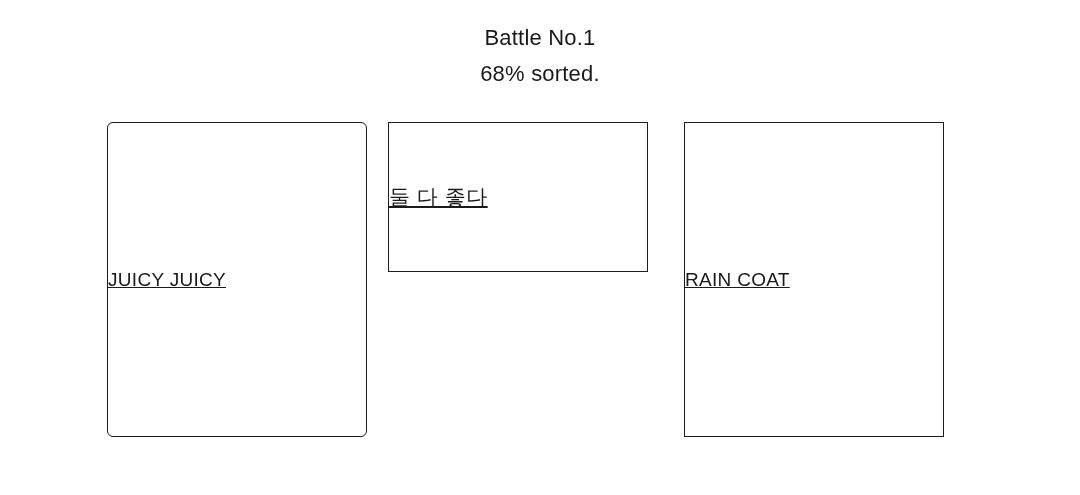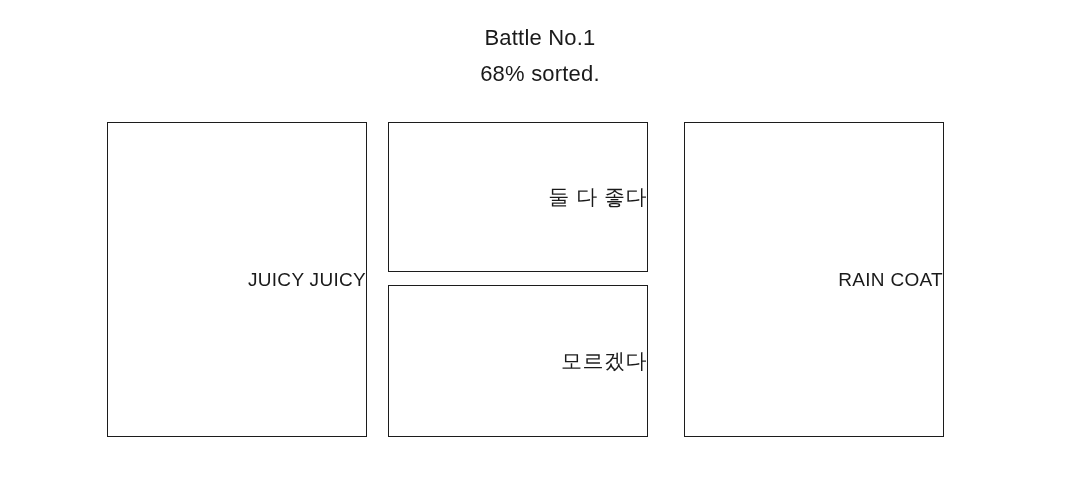--- a/index.html
+++ b/index.html
@@ -47,21 +47,22 @@
     height: 495px;
   }
 
   .card {
     position: absolute;
     box-sizing: border-box;
     background: #ffffff;
     border: 1.6px solid #1c1c1c;
     display: flex;
     align-items: center;
-    justify-content: flex-end;
+    justify-content: flex-start;
+    text-decoration: underline;
   }
 
   .card-label {
     font-size: 19px;
     line-height: 26px;
     color: #1a1a1a;
     letter-spacing: 0.3px;
     text-align: center;
     white-space: nowrap;
   }
@@ -69,20 +70,21 @@
     font-size: 21px;
     letter-spacing: 0.5px;
   }
 
   
   .card-left {
     left: 107px;
     top: 122px;
     width: 260px;
     height: 315px;
+    border-radius: 6px;
   }
 
   
   .card-both {
     left: 388px;
     top: 122px;
     width: 260px;
     height: 150px;
   }
   .card-unsure {
@@ -114,23 +116,20 @@
   <div class="arena">
 
     <div class="card card-left">
       <span class="card-label">JUICY JUICY</span>
     </div>
 
     <div class="card card-both">
       <span class="card-label korean">둘 다 좋다</span>
     </div>
 
-    <div class="card card-unsure">
-      <span class="card-label korean">모르겠다</span>
-    </div>
 
     <div class="card card-right">
       <span class="card-label">RAIN COAT</span>
     </div>
 
   </div>
 
 </div>
 
 </body></html>

